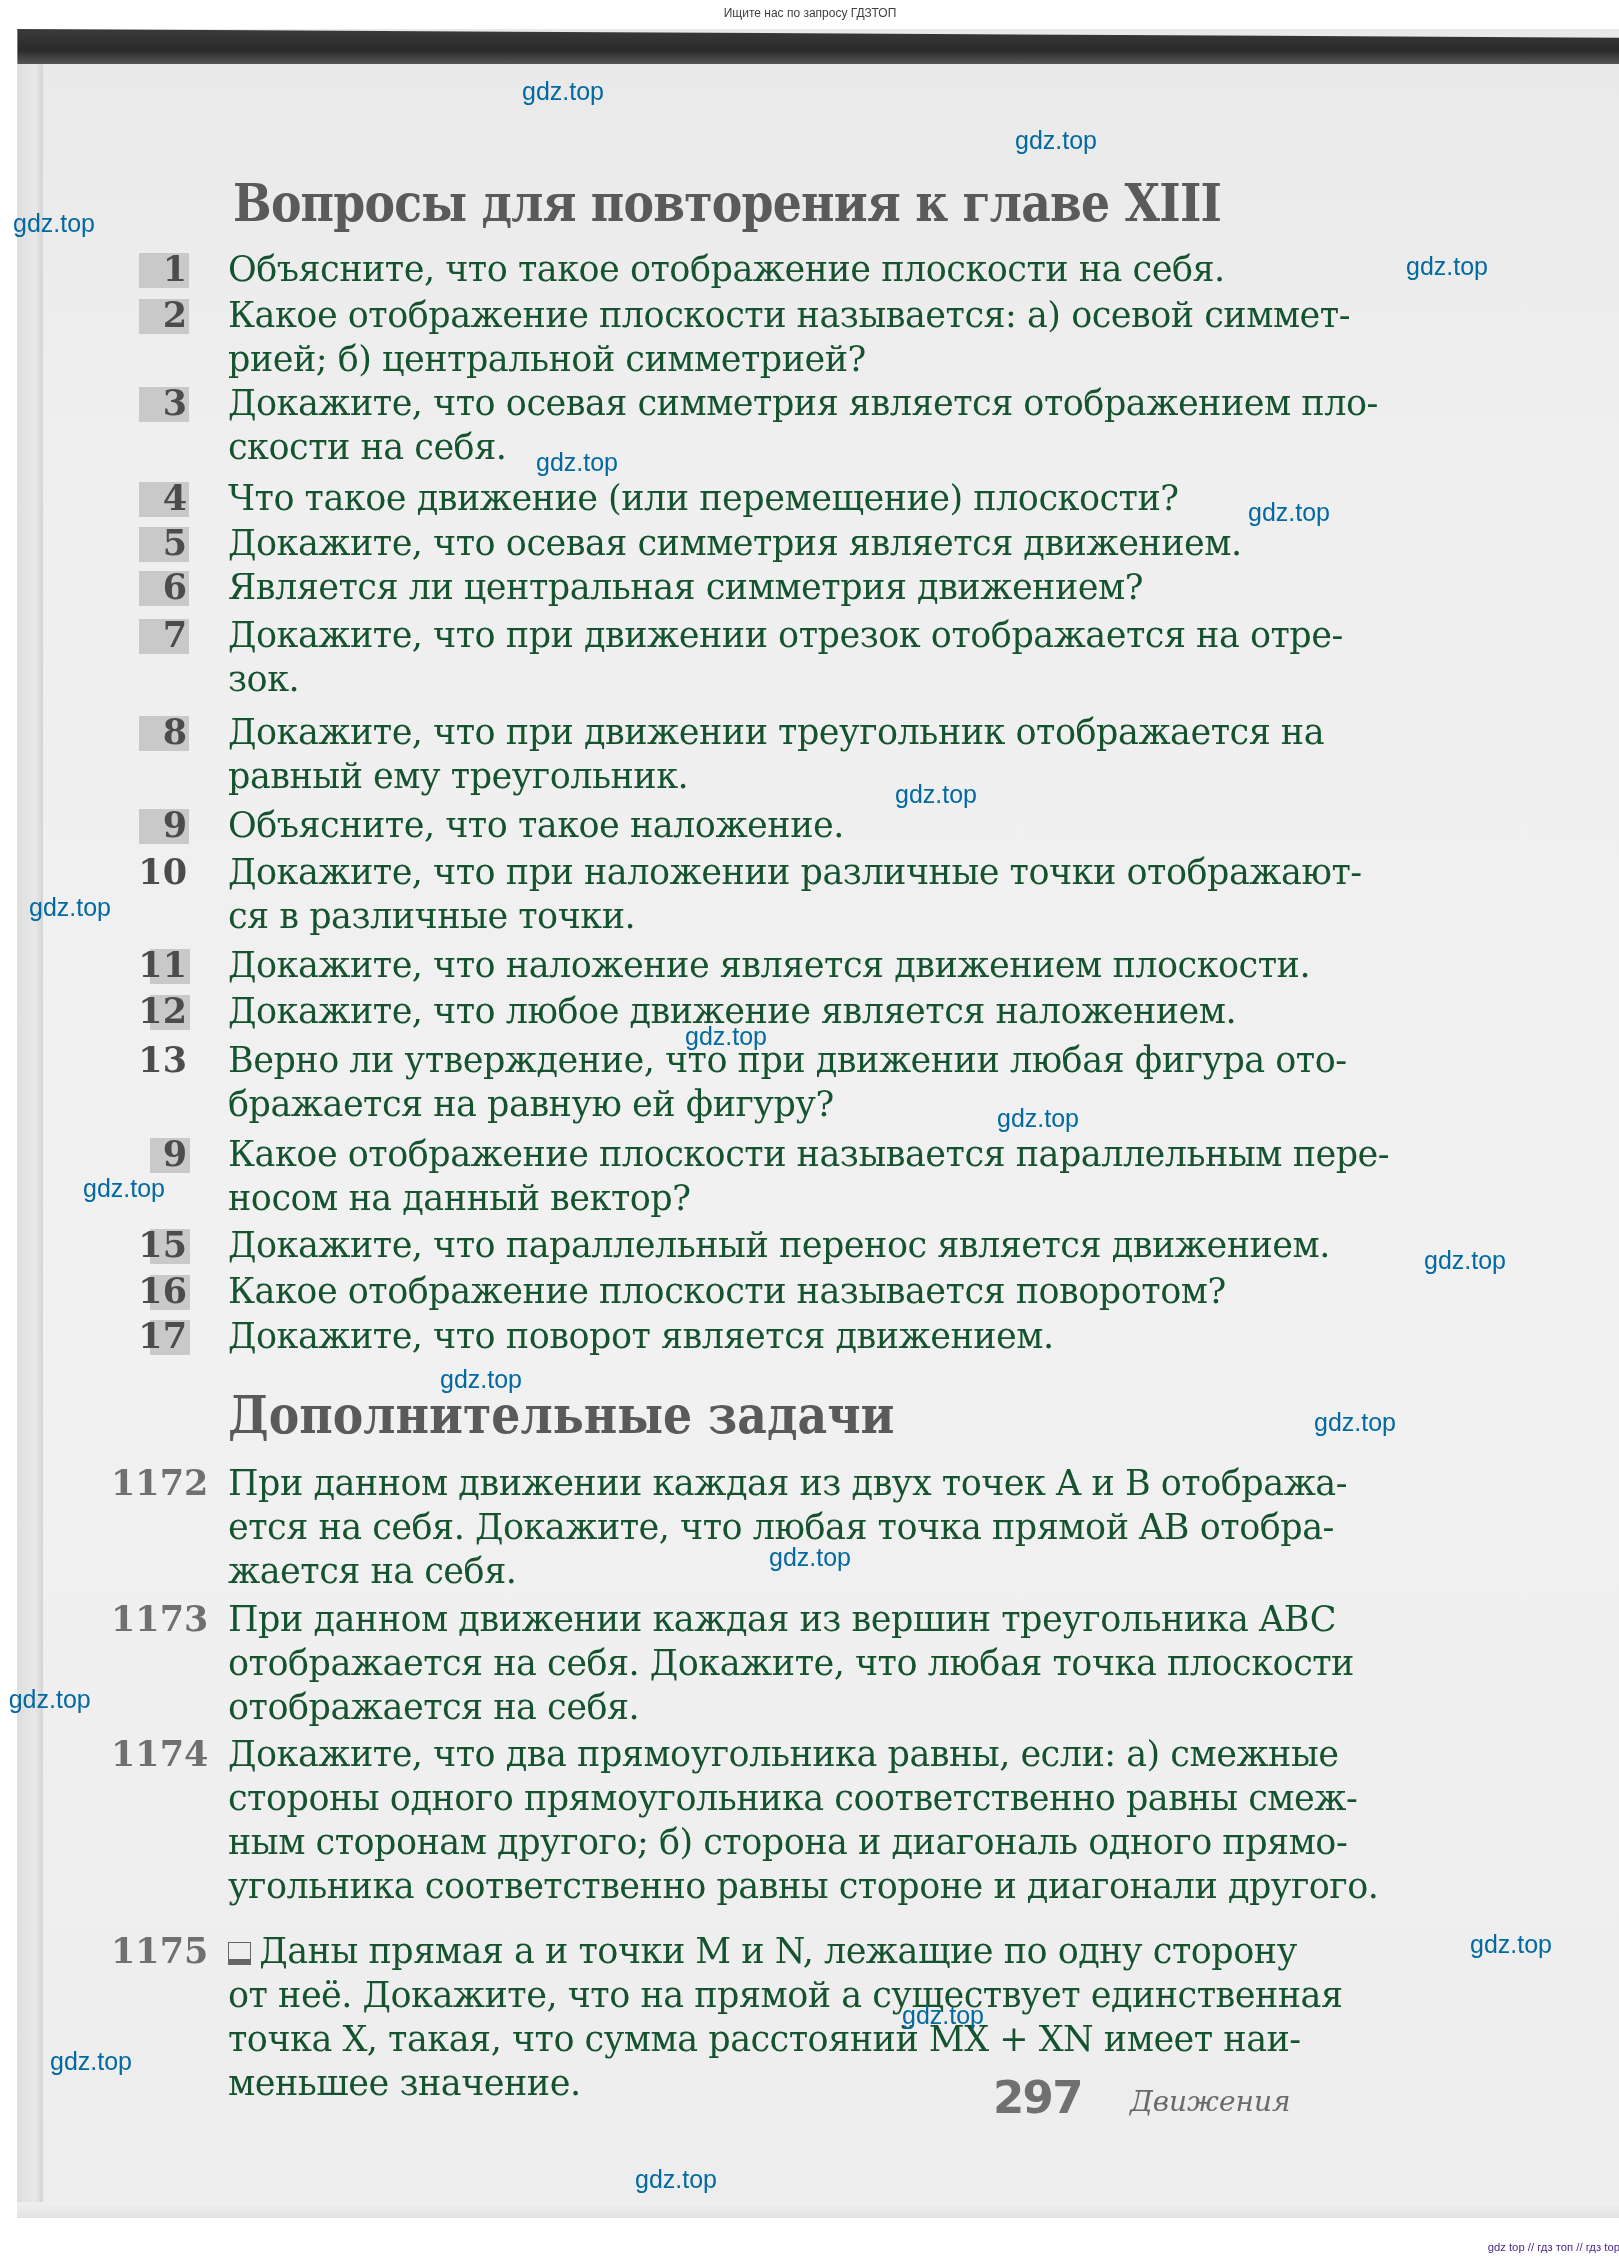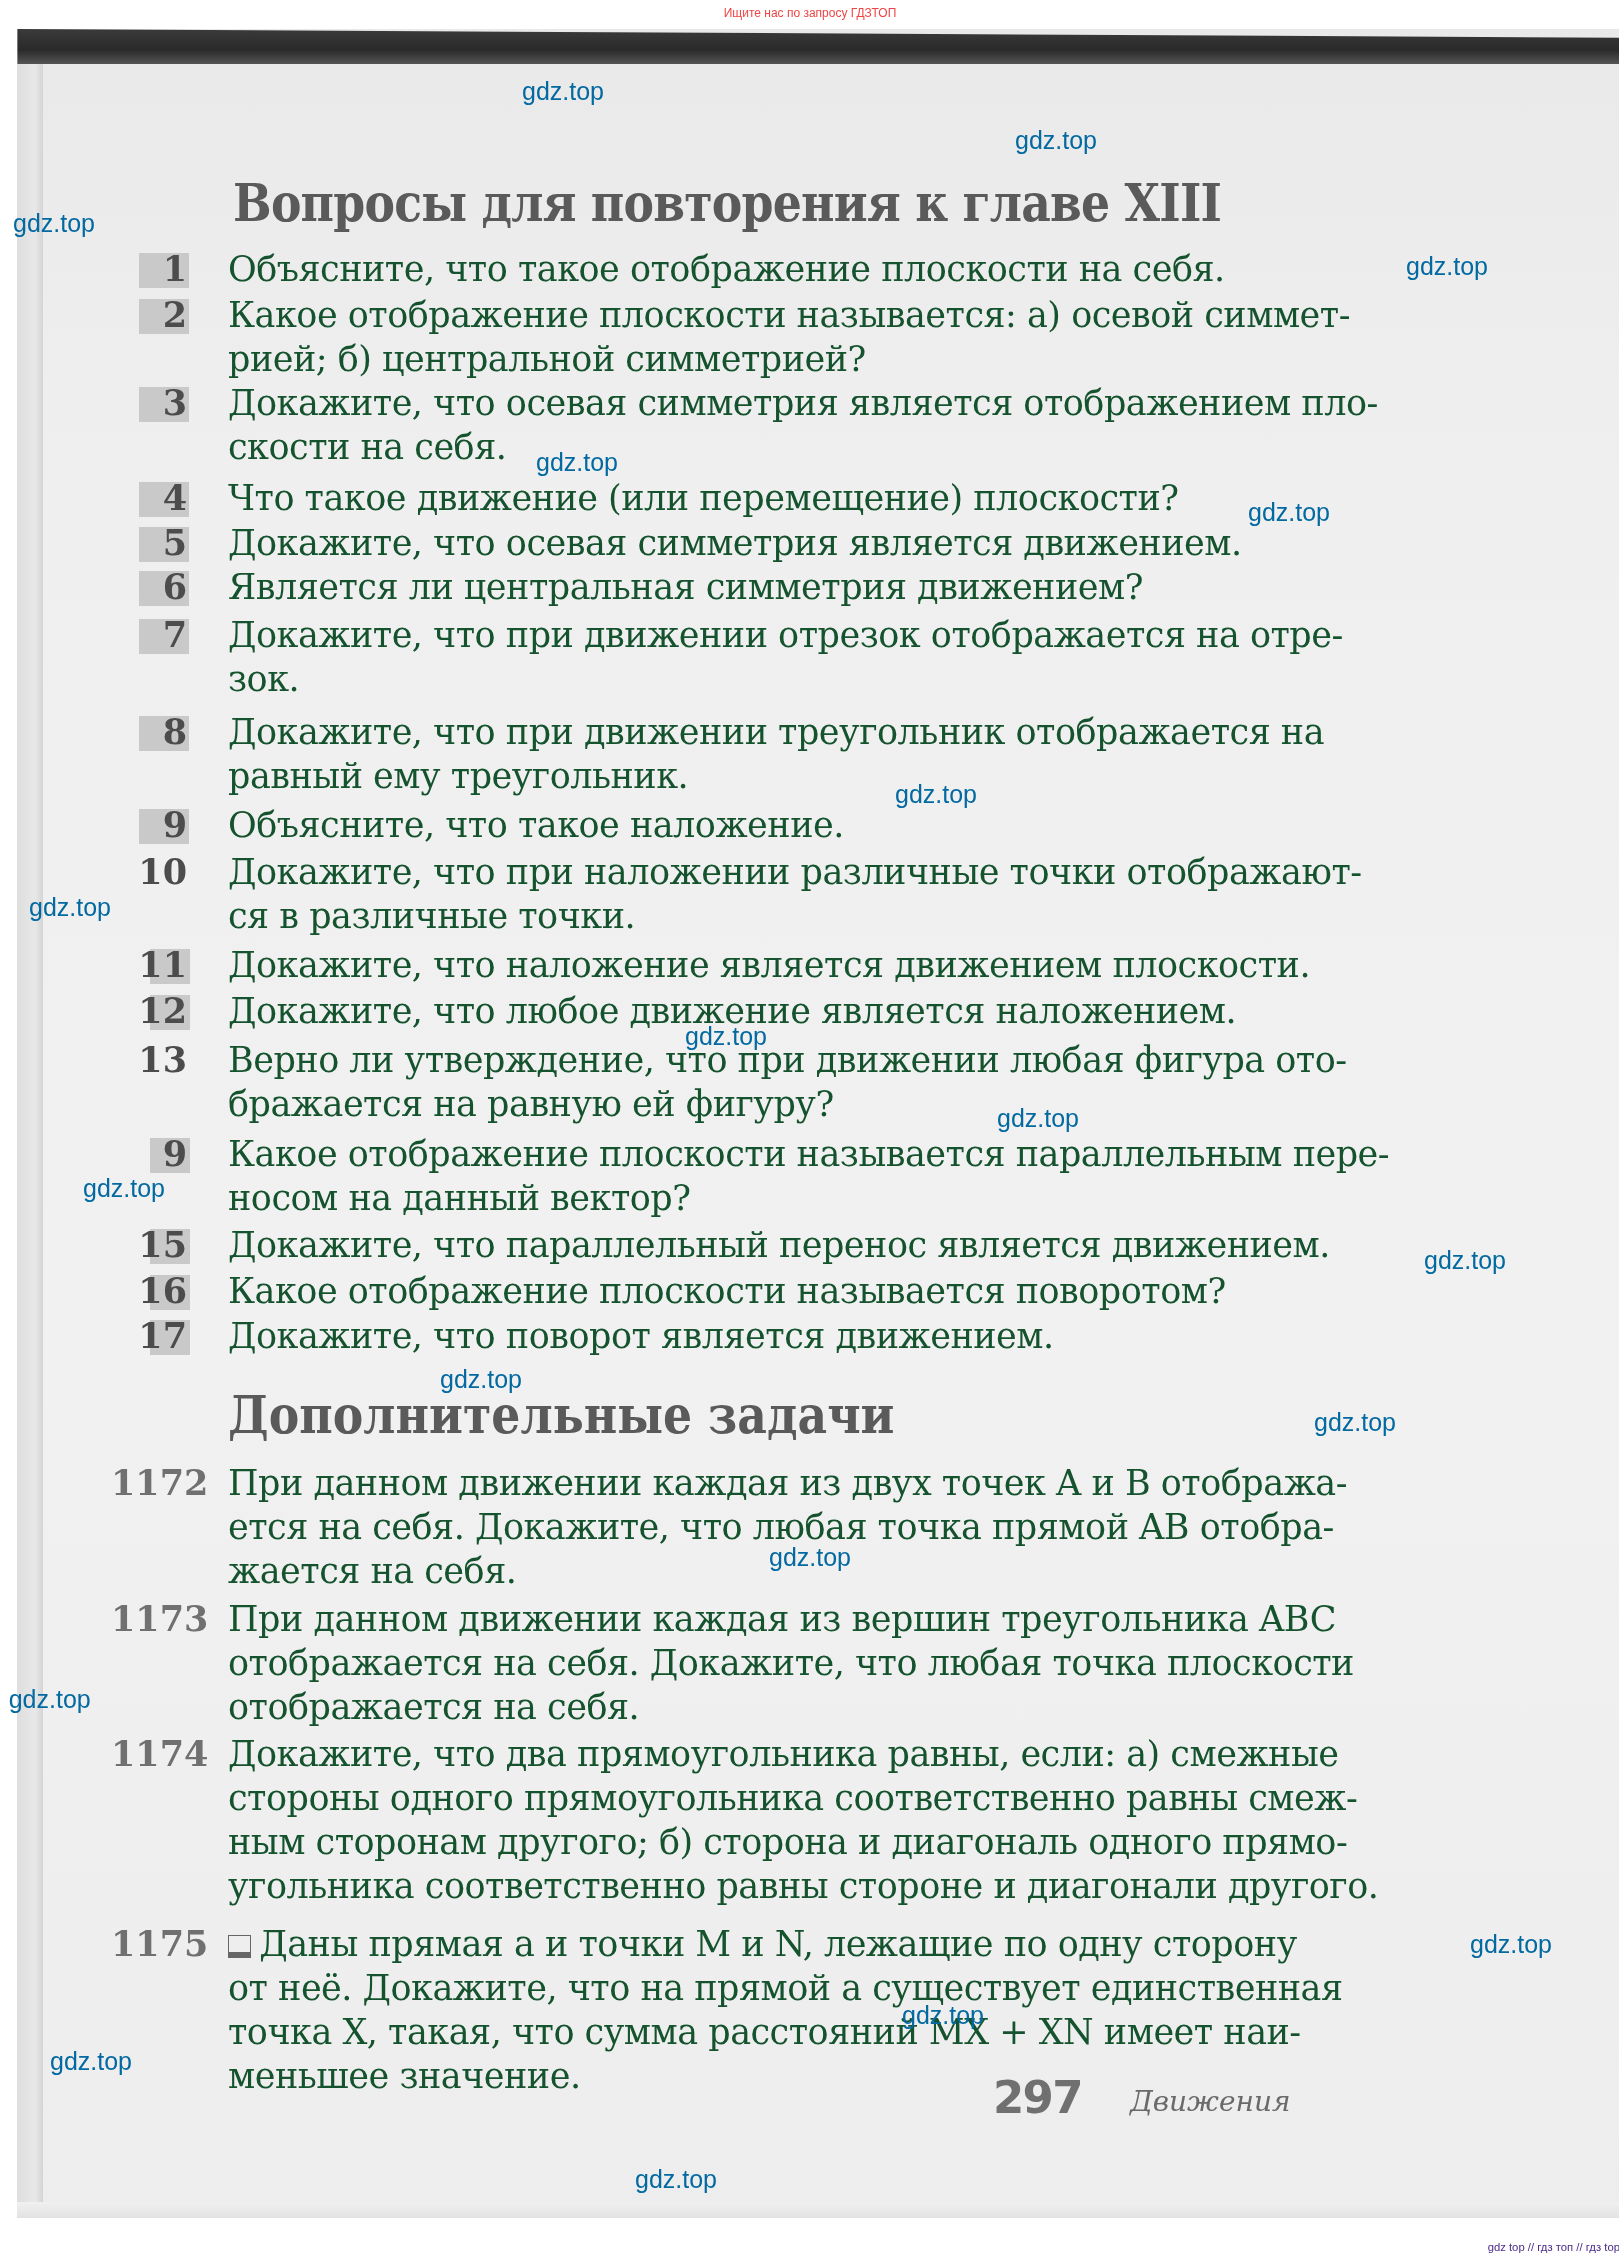--- a/index.html
+++ b/index.html
@@ -4,21 +4,21 @@
 <style>
   html, body { margin:0; padding:0; }
   body {
     width:1620px; height:2261px; position:relative; overflow:hidden;
     background:#ffffff;
     font-family:"DejaVu Serif", serif;
   }
   .top-banner {
     position:absolute; left:0; top:0; width:1620px; height:26px;
     text-align:center; font-family:"Liberation Sans", sans-serif;
-    font-size:12px; line-height:26px; color:#ef4444;
+    font-size:12px; line-height:26px; color:#404040;
   }
   .page {
     position:absolute; left:17.4px; top:29px; width:1602px; height:2189px;
     background:linear-gradient(180deg,#e9e9e9 0%,#efefef 20%,#f1f1f1 60%,#ededed 100%);
     overflow:hidden;
   }
   .page-binding {
     position:absolute; left:0; top:0; width:1602px; height:35px;
     background:linear-gradient(180deg,#3a3a3a 0%,#2a2a2a 60%,#555 100%);
     clip-path:polygon(0 0,100% 25%,100% 100%,0 100%);
@@ -197,21 +197,21 @@
       <div class="text"><span>При данном движении каждая из двух точек A и B отобража-</span><br><span>ется на себя. Докажите, что любая точка прямой AB отобра-</span><br><span>жается на себя.</span></div>
     </div>
     <div class="item" style="margin-top:3.5px">
       <div class="num task">1173</div>
       <div class="text"><span>При данном движении каждая из вершин треугольника ABC</span><br><span>отображается на себя. Докажите, что любая точка плоскости</span><br><span>отображается на себя.</span></div>
     </div>
     <div class="item" style="margin-top:3.5px">
       <div class="num task">1174</div>
       <div class="text"><span>Докажите, что два прямоугольника равны, если: а) смежные</span><br><span>стороны одного прямоугольника соответственно равны смеж-</span><br><span>ным сторонам другого; б) сторона и диагональ одного прямо-</span><br><span>угольника соответственно равны стороне и диагонали другого.</span></div>
     </div>
-    <div class="item" style="margin-top:14px">
+    <div class="item" style="margin-top:21px">
       <div class="num task">1175</div>
       <div class="text"><span class="pc-icon"></span><span>Даны прямая a и точки M и N, лежащие по одну сторону</span><br><span>от неё. Докажите, что на прямой a существует единственная</span><br><span>точка X, такая, что сумма расстояний MX + XN имеет наи-</span><br><span>меньшее значение.</span></div>
     </div>
   </div>
 
   <div class="footer-num">297</div>
   <div class="footer-chapter">Движения</div>
 
   <div class="wm" style="left:522px;top:77px">gdz.top</div>
   <div class="wm" style="left:1015px;top:126px">gdz.top</div>

